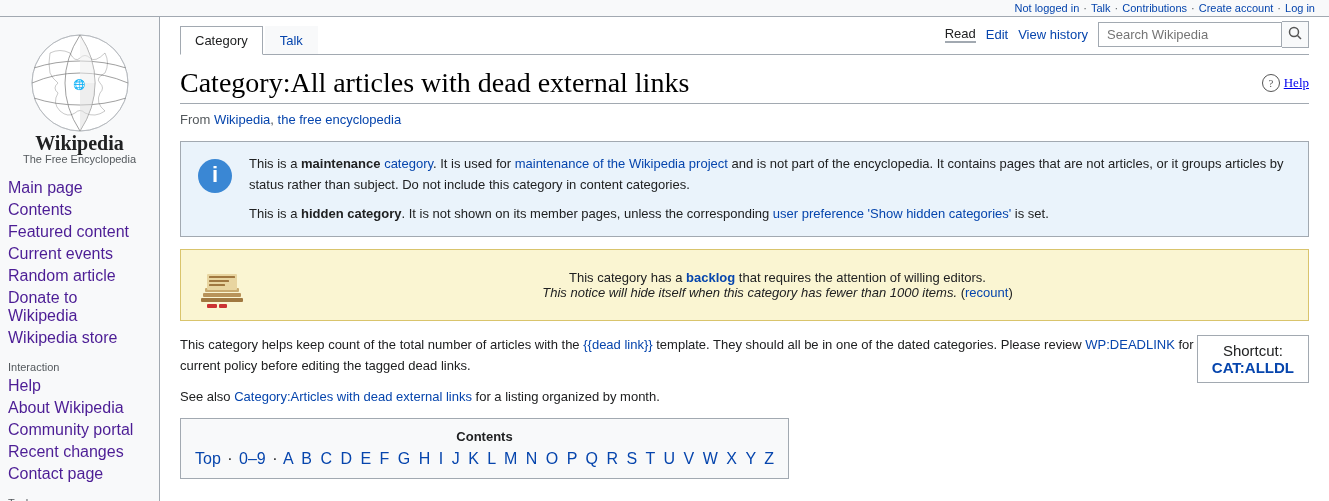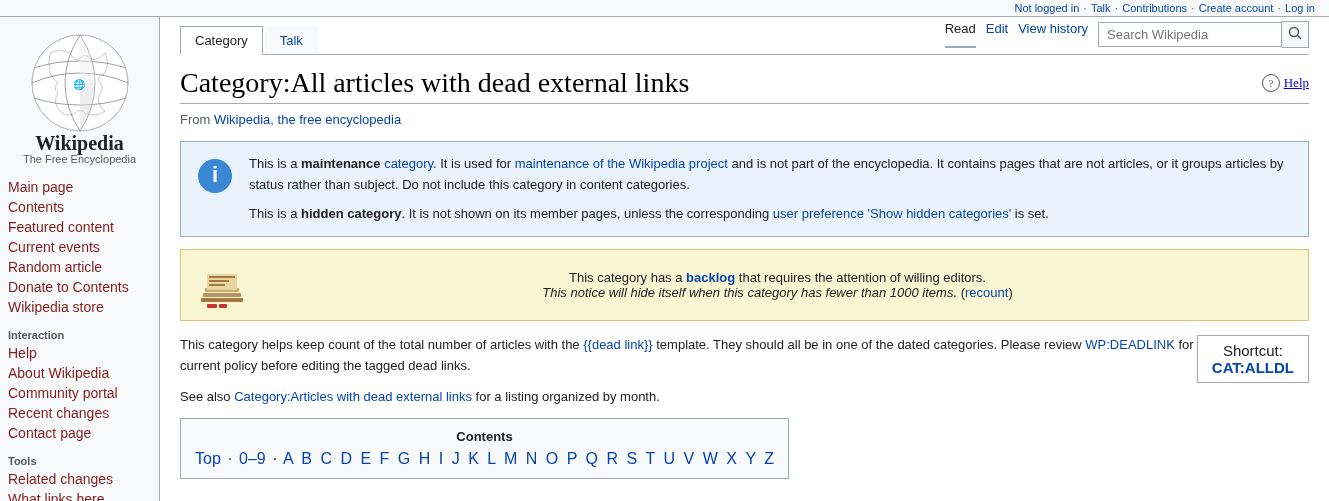--- a/index.html
+++ b/index.html
@@ -49,31 +49,31 @@
     .sidebar-wiki-sub {
       font-size: 11px;
       color: #54595d;
       text-align: center;
     }
     .sidebar-section {
       margin-bottom: 8px;
     }
     .sidebar-section-title {
       font-size: 11px;
-      font-weight: bold;
+      font-weight: normal;
       color: #54595d;
       padding: 4px 8px 2px;
       text-transform: none;
     }
     .sidebar-link {
       display: block;
       padding: 2px 8px 2px 8px;
-      color: #7f1d1d;
+      color: #4c1d95;
       text-decoration: none;
-      font-size: 14px;
+      font-size: 16px;
       cursor: pointer;
     }
     .sidebar-link.top-level {
       padding-left: 8px;
     }
 
     
     #content {
       flex: 1;
       padding: 0 20px 20px;
@@ -109,20 +109,21 @@
       border-color: #a2a9b1;
       border-bottom: 1px solid #fff;
       color: #202122;
       font-weight: normal;
       position: relative;
       bottom: -1px;
     }
     .tab.talk { color: #0645ad; }
     #tabs-right {
       display: flex;
+      align-items: center;
       gap: 10px;
       padding-bottom: 6px;
     }
     .action-tab {
       color: #0645ad;
       font-size: 13px;
       cursor: pointer;
       text-decoration: none;
     }
     .action-tab.active { color: #202122; border-bottom: 2px solid #a2a9b1; }
@@ -295,21 +296,21 @@
       <div class="sidebar-wiki-title">Wikipedia</div>
       <div class="sidebar-wiki-sub">The Free Encyclopedia</div>
     </div>
 
     <div class="sidebar-section">
       <a class="sidebar-link top-level" href="#">Main page</a>
       <a class="sidebar-link top-level" href="#">Contents</a>
       <a class="sidebar-link top-level" href="#">Featured content</a>
       <a class="sidebar-link top-level" href="#">Current events</a>
       <a class="sidebar-link top-level" href="#">Random article</a>
-      <a class="sidebar-link top-level" href="#">Donate to Contents</a>
+      <a class="sidebar-link top-level" href="#">Donate to Wikipedia</a>
       <a class="sidebar-link top-level" href="#">Wikipedia store</a>
     </div>
 
     <div class="sidebar-section">
       <div class="sidebar-section-title">Interaction</div>
       <a class="sidebar-link" href="#">Help</a>
       <a class="sidebar-link" href="#">About Wikipedia</a>
       <a class="sidebar-link" href="#">Community portal</a>
       <a class="sidebar-link" href="#">Recent changes</a>
       <a class="sidebar-link" href="#">Contact page</a>

